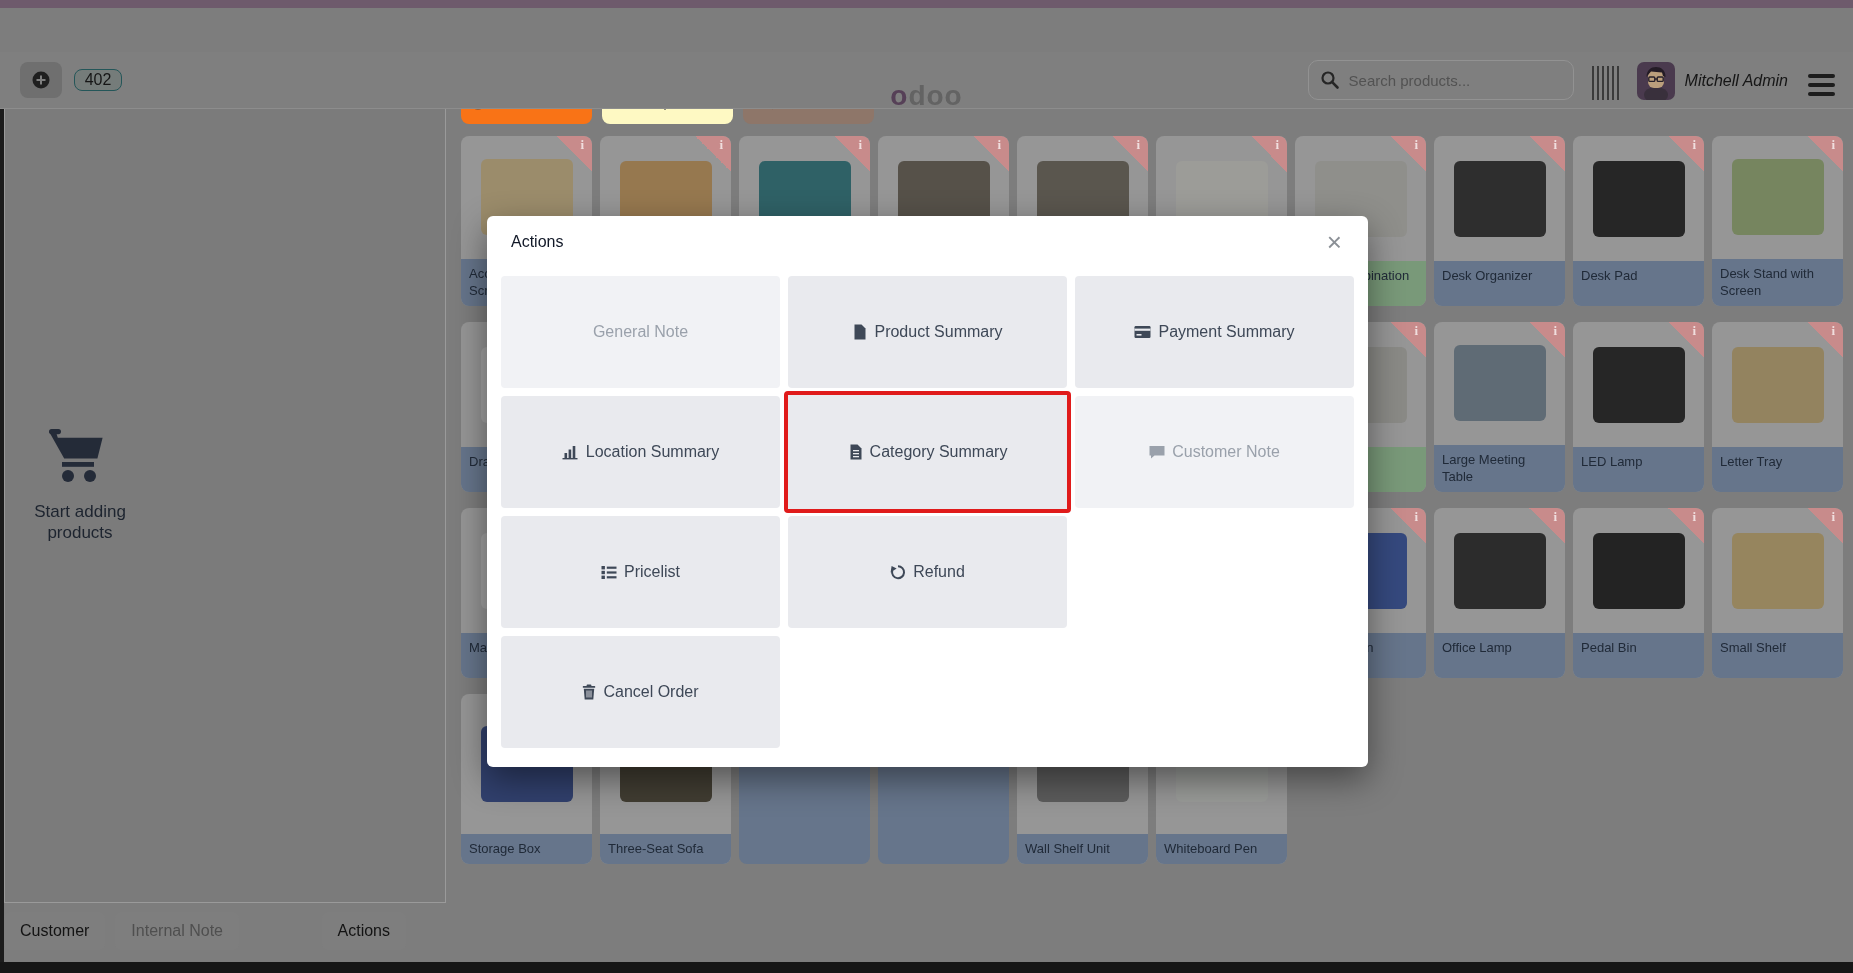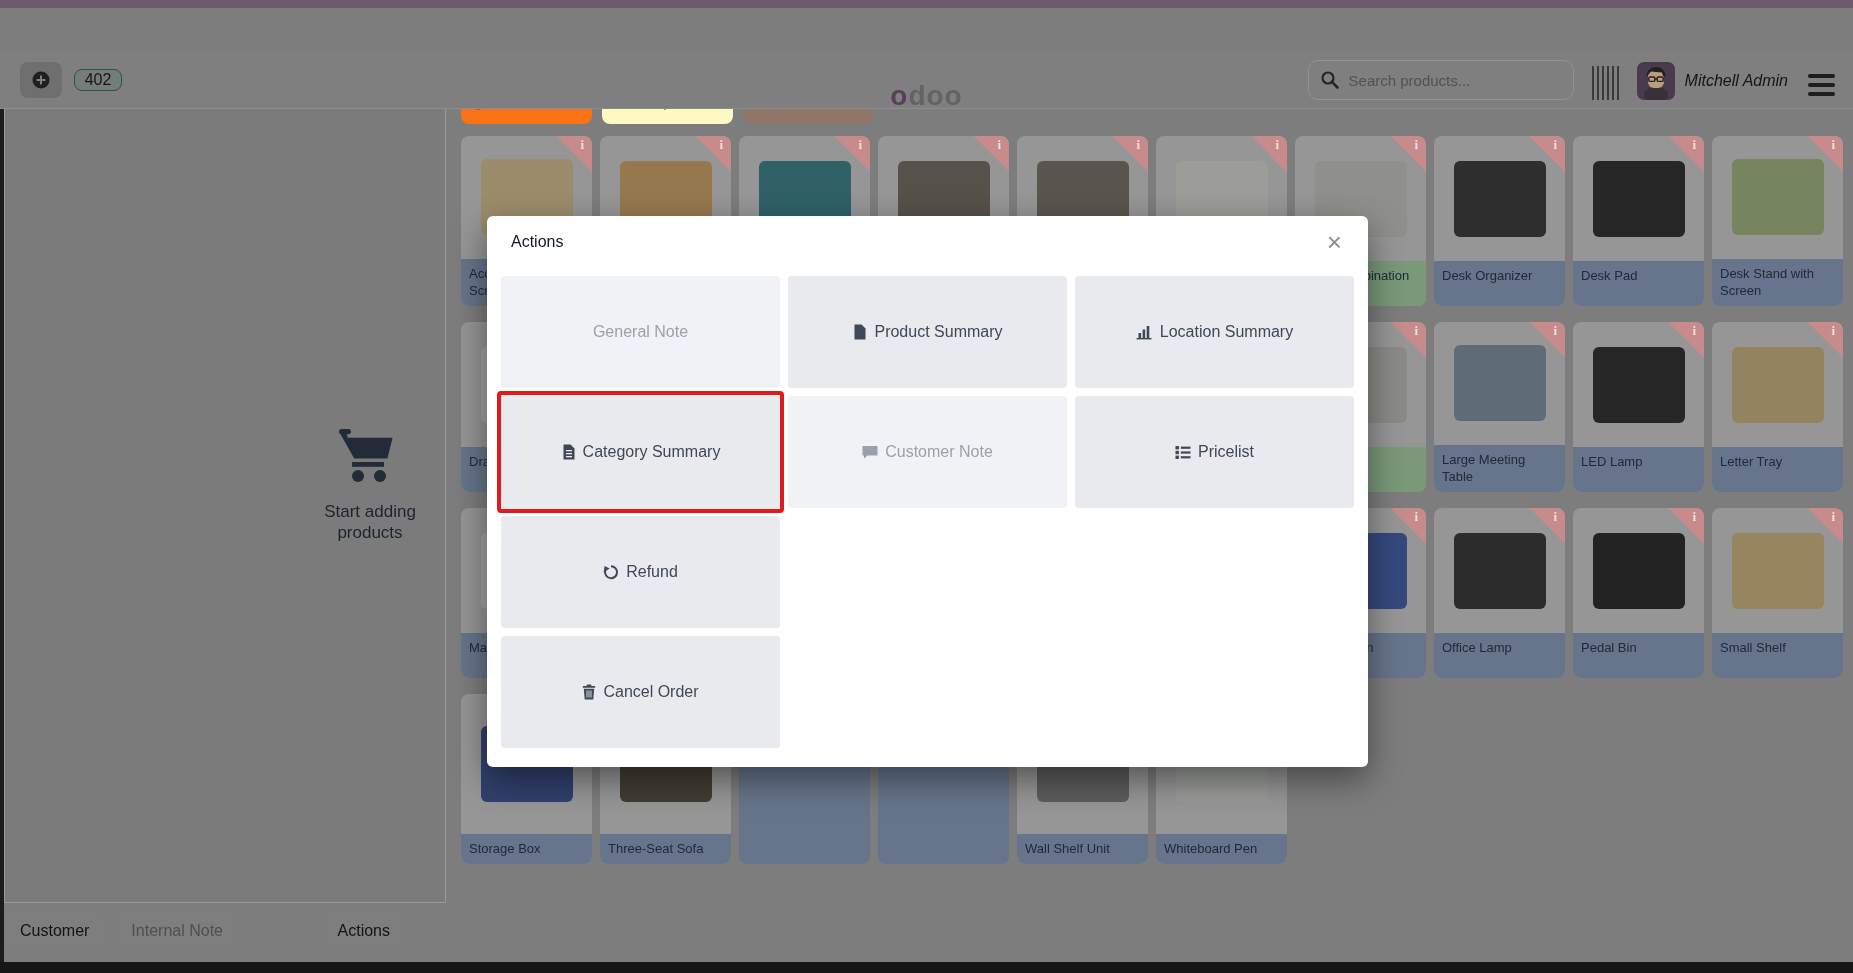--- a/index.html
+++ b/index.html
@@ -31,21 +31,21 @@
   .user .uname{font-size:16px;color:#161616;}
   .burger{display:flex;flex-direction:column;gap:5px;cursor:pointer;padding:4px 2px;}
   .burger div{width:27px;height:4px;background:#1d1d1d;border-radius:2px;}
 
   
   .edge-left{position:absolute;left:0;top:65px;bottom:0;width:4px;background:#1c1c1c;}
   .edge-bottom{position:absolute;left:0;right:0;bottom:0;height:11px;background:#161616;z-index:6;}
 
   
   .order-panel{position:absolute;left:4px;top:67px;width:442px;height:836px;background:#7b7b7b;
-               border:1px solid #9a9a9a;box-sizing:border-box;display:flex;align-items:center;justify-content:flex-end;}
+               border:1px solid #9a9a9a;box-sizing:border-box;display:flex;align-items:center;justify-content:flex-start;}
   .empty-cart{display:flex;flex-direction:column;align-items:center;color:#202833;}
   .empty-cart .txt{margin-top:16px;font-size:17px;color:#1d242f;width:150px;text-align:center;line-height:1.25;}
   .panel-btns{position:absolute;left:4px;top:912px;width:442px;display:flex;gap:10px;
               box-sizing:border-box;padding-right:40px;}
   .pb{height:38px;border:none;border-radius:6px;background:#7e7e7e;color:#131313;
       font-size:16px;font-family:inherit;padding:0 16px;cursor:pointer;}
   .pb.disabled{color:#4f4f4f;}
   .pb.actions{margin-left:auto;}
 
   
@@ -418,20 +418,28 @@
         <span>General Note</span>
       </button>
 
       <button class="mbtn">
         <svg width="15" height="16" viewBox="0 0 15 16">
           <path d="M2.5 0.5h7l4 4v11h-11z" fill="currentColor"></path>
         </svg>
         <span>Product Summary</span>
       </button>
 
+      <button class="mbtn">
+        <svg width="17" height="14" viewBox="0 0 17 14">
+          <rect x="0.5" y="1" width="16" height="12" rx="1.2" fill="currentColor"></rect>
+          <rect x="0.5" y="3.6" width="16" height="2.2" fill="#e9eaee"></rect>
+          <rect x="2.5" y="9" width="5" height="1.6" fill="#e9eaee"></rect>
+        </svg>
+        <span>Payment Summary</span>
+      </button>
 
 
       <button class="mbtn">
         <svg width="17" height="16" viewBox="0 0 17 16">
           <rect x="2.5" y="9" width="2.6" height="5" fill="currentColor"></rect>
           <rect x="6.6" y="5.5" width="2.6" height="8.5" fill="currentColor"></rect>
           <rect x="10.7" y="2" width="2.6" height="12" fill="currentColor"></rect>
           <rect x="0.5" y="14" width="15" height="1.4" fill="currentColor"></rect>
         </svg>
         <span>Location Summary</span>

